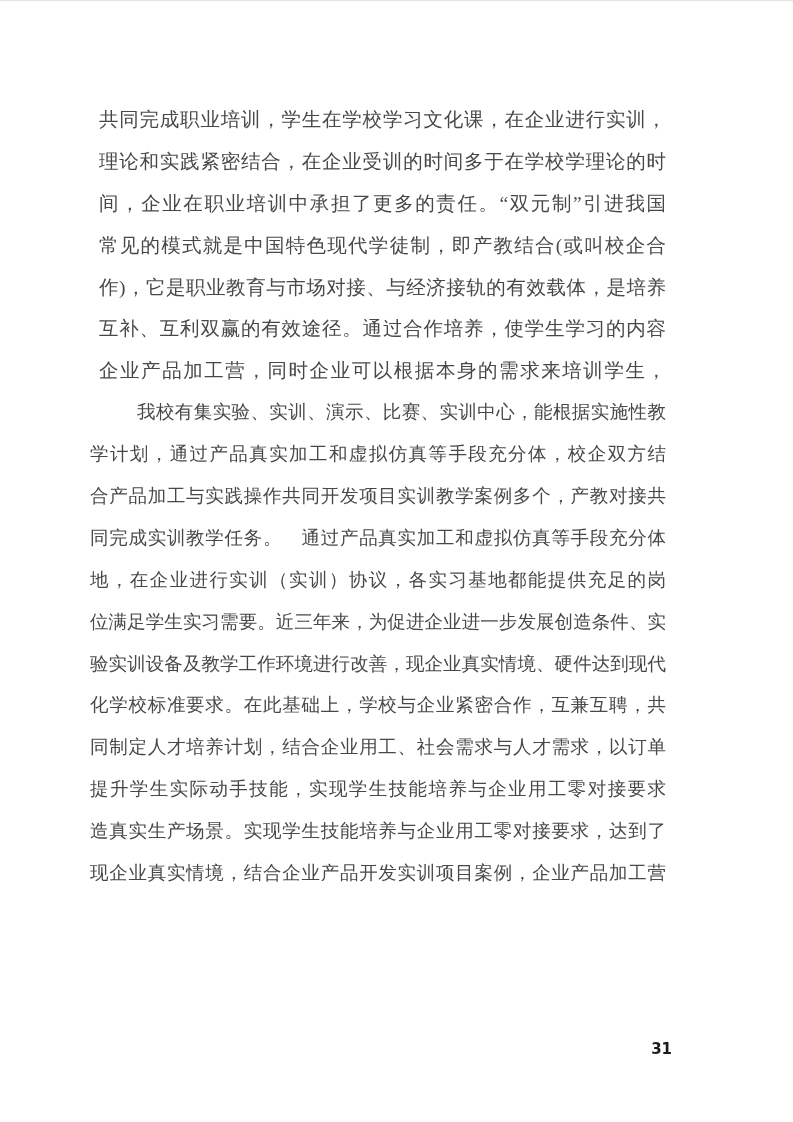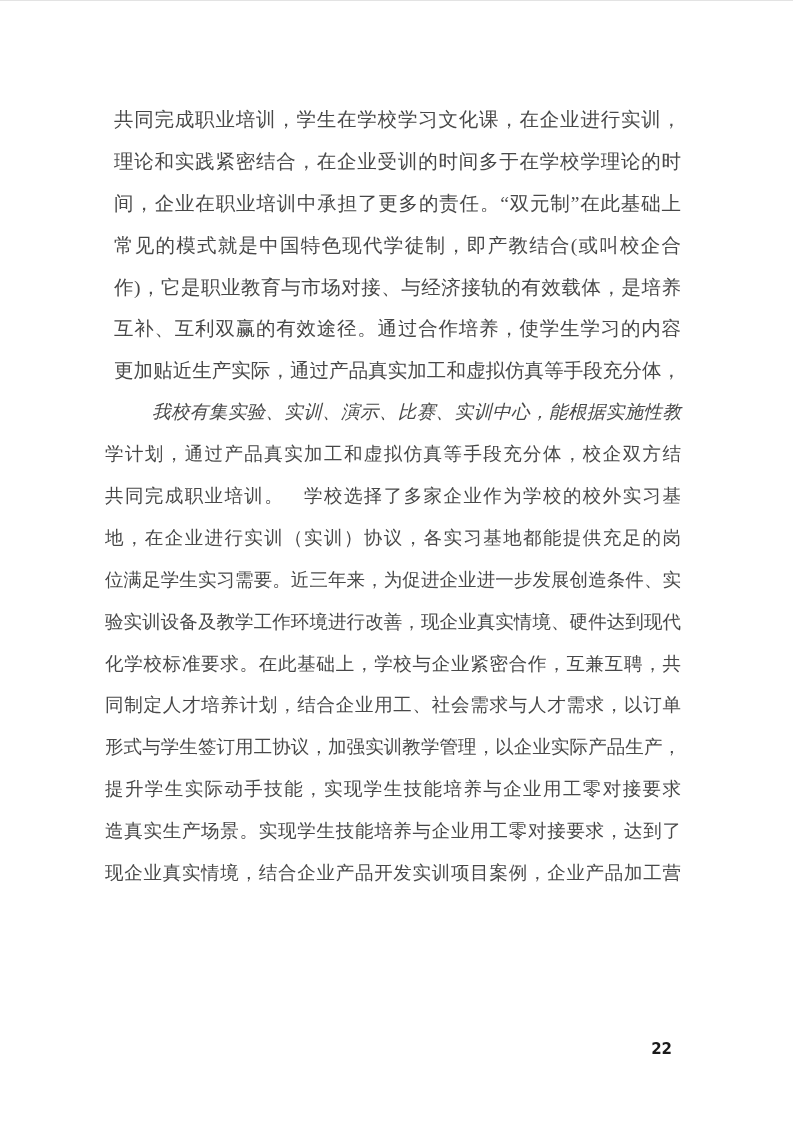--- a/index.html
+++ b/index.html
@@ -14,21 +14,21 @@
     height: 1122px;
     margin: 0 auto;
     background: #ffffff;
     border-top: 1px solid #e3e3e3;
     overflow: hidden;
     font-family: "Liberation Serif", "DejaVu Serif", serif;
     color: #484848;
   }
   .body-text {
     position: absolute;
-    left: 105px;
+    left: 90px;
     top: 98px;
     width: 576px;
   }
   .line {
     line-height: 41.9px;
     height: 41.9px;
     text-align: justify;
     text-align-last: justify;
     text-justify: inter-character;
     overflow: visible;
@@ -39,21 +39,20 @@
   }
   .para1 .line.natural {
     text-align-last: left;
     letter-spacing: 1.5px;
   }
   .para2 .line {
     font-size: 18.5px;
   }
   .para2 .line.indent {
     padding-left: 47px;
-    font-style: italic;
   }
   .page-number {
     position: absolute;
     top: 1040px;
     right: 121px;
     font-family: "DejaVu Sans", "Liberation Sans", sans-serif;
     font-size: 15px;
     font-weight: 600;
     color: #1a1a1a;
     line-height: 16px;
@@ -62,39 +61,39 @@
 </head>
 <body>
 
 <div class="page">
 
   <main class="body-text">
 
     <section class="para para1">
       <div class="line">共同完成职业培训，学生在学校学习文化课，在企业进行实训，</div>
       <div class="line">理论和实践紧密结合，在企业受训的时间多于在学校学理论的时</div>
-      <div class="line">间，企业在职业培训中承担了更多的责任。“双元制”在此基础上</div>
+      <div class="line">间，企业在职业培训中承担了更多的责任。“双元制”引进我国</div>
       <div class="line">常见的模式就是中国特色现代学徒制，即产教结合(或叫校企合</div>
       <div class="line">作)，它是职业教育与市场对接、与经济接轨的有效载体，是培养</div>
       <div class="line">互补、互利双赢的有效途径。通过合作培养，使学生学习的内容</div>
-      <div class="line">更加贴近生产实际，通过产品真实加工和虚拟仿真等手段充分体，</div>
+      <div class="line">企业产品加工营，同时企业可以根据本身的需求来培训学生，</div>
     </section>
 
     <section class="para para2">
       <div class="line indent">我校有集实验、实训、演示、比赛、实训中心，能根据实施性教</div>
       <div class="line">学计划，通过产品真实加工和虚拟仿真等手段充分体，校企双方结</div>
-      <div class="line">共同完成职业培训。　学校选择了多家企业作为学校的校外实习基</div>
+      <div class="line">合产品加工与实践操作共同开发项目实训教学案例多个，产教对接共</div>
+      <div class="line">同完成实训教学任务。　通过产品真实加工和虚拟仿真等手段充分体</div>
       <div class="line">地，在企业进行实训（实训）协议，各实习基地都能提供充足的岗</div>
       <div class="line">位满足学生实习需要。近三年来，为促进企业进一步发展创造条件、实</div>
       <div class="line">验实训设备及教学工作环境进行改善，现企业真实情境、硬件达到现代</div>
       <div class="line">化学校标准要求。在此基础上，学校与企业紧密合作，互兼互聘，共</div>
       <div class="line">同制定人才培养计划，结合企业用工、社会需求与人才需求，以订单</div>
-      <div class="line">形式与学生签订用工协议，加强实训教学管理，以企业实际产品生产，</div>
       <div class="line">提升学生实际动手技能，实现学生技能培养与企业用工零对接要求</div>
       <div class="line">造真实生产场景。实现学生技能培养与企业用工零对接要求，达到了</div>
       <div class="line">现企业真实情境，结合企业产品开发实训项目案例，企业产品加工营</div>
     </section>
 
   </main>
 
-  <footer class="page-number">22</footer>
+  <footer class="page-number">31</footer>
 
 </div>
 
 </body></html>

